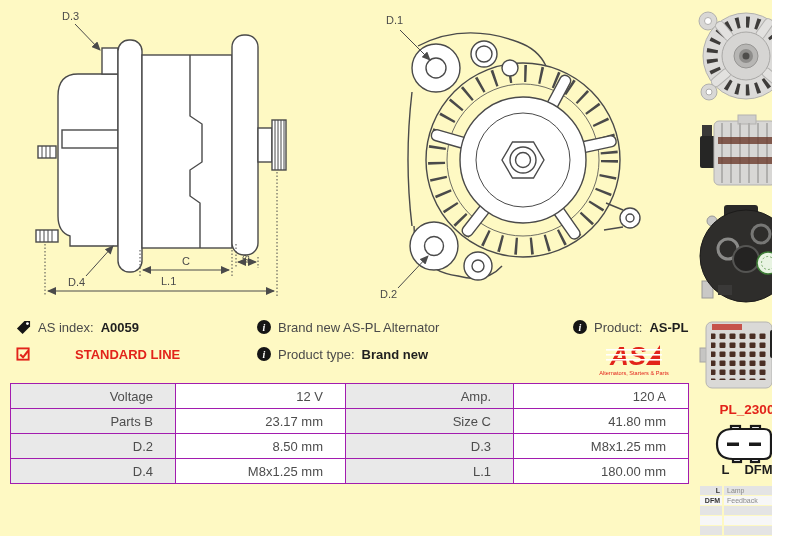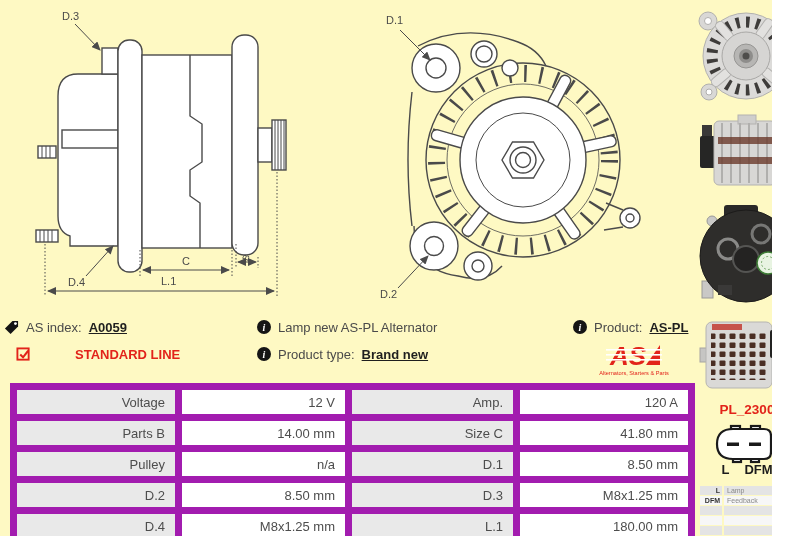--- a/index.html
+++ b/index.html
@@ -3,30 +3,30 @@
 <meta charset="utf-8">
 <style>
   html,body{margin:0;padding:0;background:#fff;}
   .page{position:relative;width:772px;height:536px;background:#fef9c3;overflow:hidden;
         font-family:"Liberation Sans",sans-serif;color:#4a4a4a;}
   .abs{position:absolute;}
 
   
   .info-line{position:absolute;display:flex;align-items:center;gap:7px;font-size:13px;
              color:#4a4a4a;white-space:nowrap;height:16px;}
-  .info-line strong{color:#1f1f1f;font-weight:700;text-decoration:underline;}
+  .info-line strong{color:#1f1f1f;font-weight:700;}
   .red-bold{color:#e2231a;font-weight:700;}
   .info-ico{display:inline-flex;width:14px;height:14px;border-radius:50%;background:#151515;
             color:#fff;align-items:center;justify-content:center;font-size:10px;font-weight:700;
             font-family:"Liberation Serif",serif;font-style:italic;flex:0 0 auto;}
 
   
   table.spec{border-collapse:collapse;table-layout:fixed;width:678px;}
-  table.spec td{border:7px solid #a21caf;height:24px;font-size:13px;color:#4d4d4d;
-                text-align:right;padding:0 10px 0 0;overflow:hidden;}
+  table.spec td{border:1px solid #a21caf;height:24px;font-size:13px;color:#4d4d4d;
+                text-align:right;padding:0 22px 0 0;overflow:hidden;}
   td.lbl{background:#e9e9e9;}
   td.val{background:#ffffff;}
 
   
   .plug-name{position:absolute;left:698px;top:402px;width:98px;text-align:center;
              font-size:13.5px;font-weight:700;color:#e2231a;}
   .pin-labels{position:absolute;left:700px;top:462px;width:94px;display:flex;gap:15px;
               justify-content:center;font-size:13px;font-weight:700;color:#1c1c1c;}
   .legend{position:absolute;left:700px;top:486px;width:95px;display:flex;flex-direction:column;gap:1px;}
   .legend-row{display:grid;grid-template-columns:22px 1fr;column-gap:2px;height:9px;line-height:9px;}
@@ -230,40 +230,40 @@
       </pattern>
     </defs>
     <rect x="2" y="34" width="8" height="14" fill="#c6c5c3" stroke="#a5a4a2"></rect>
     <rect x="8" y="8" width="66" height="66" rx="6" fill="#dad9d7" stroke="#b5b4b2"></rect>
     <rect x="13" y="16" width="56" height="50" fill="url(#p4v)"></rect>
     <rect x="14" y="10" width="30" height="6" fill="#c23b33" opacity="0.85"></rect>
     <rect x="72" y="16" width="17" height="28" rx="2" fill="#232322"></rect>
     <rect x="74" y="46" width="13" height="16" fill="#2b2b2a"></rect>
   </svg>
 
-  <div class="info-line" style="left:4px;top:319px;">
+  <div class="info-line" style="left:16px;top:319px;">
     <svg width="15" height="15" viewBox="0 0 16 16">
       <path d="M1 9 L9 1 H15 V7 L7 15 Z" fill="#151515"></path>
       <circle cx="12.2" cy="3.8" r="1.5" fill="#fff"></circle>
     </svg>
     <span>AS index:</span>
     <strong>A0059</strong>
   </div>
 
   <div class="info-line" style="left:16px;top:346px;gap:44px;">
     <svg width="15" height="15" viewBox="0 0 16 16">
       <rect x="1.5" y="1.5" width="12" height="12" fill="none" stroke="#e2231a" stroke-width="2"></rect>
       <path d="M4.5 8 l3 3 L13 4" fill="none" stroke="#e2231a" stroke-width="2.2"></path>
     </svg>
     <span class="red-bold">STANDARD LINE</span>
   </div>
 
   <div class="info-line" style="left:257px;top:319px;">
     <span class="info-ico">i</span>
-    <span>Lamp new AS-PL Alternator</span>
+    <span>Brand new AS-PL Alternator</span>
   </div>
 
   <div class="info-line" style="left:257px;top:346px;">
     <span class="info-ico">i</span>
     <span>Product type:</span>
     <strong>Brand new</strong>
   </div>
 
   <div class="info-line" style="left:573px;top:319px;">
     <span class="info-ico">i</span>
@@ -289,29 +289,23 @@
       </colgroup>
     <tbody>
       <tr>
         <td class="lbl">Voltage</td>
         <td class="val">12 V</td>
         <td class="lbl">Amp.</td>
         <td class="val">120 A</td>
       </tr>
       <tr>
         <td class="lbl">Parts B</td>
-        <td class="val">14.00 mm</td>
+        <td class="val">23.17 mm</td>
         <td class="lbl">Size C</td>
         <td class="val">41.80 mm</td>
-      </tr>
-      <tr>
-        <td class="lbl">Pulley</td>
-        <td class="val">n/a</td>
-        <td class="lbl">D.1</td>
-        <td class="val">8.50 mm</td>
       </tr>
       <tr>
         <td class="lbl">D.2</td>
         <td class="val">8.50 mm</td>
         <td class="lbl">D.3</td>
         <td class="val">M8x1.25 mm</td>
       </tr>
       <tr>
         <td class="lbl">D.4</td>
         <td class="val">M8x1.25 mm</td>

